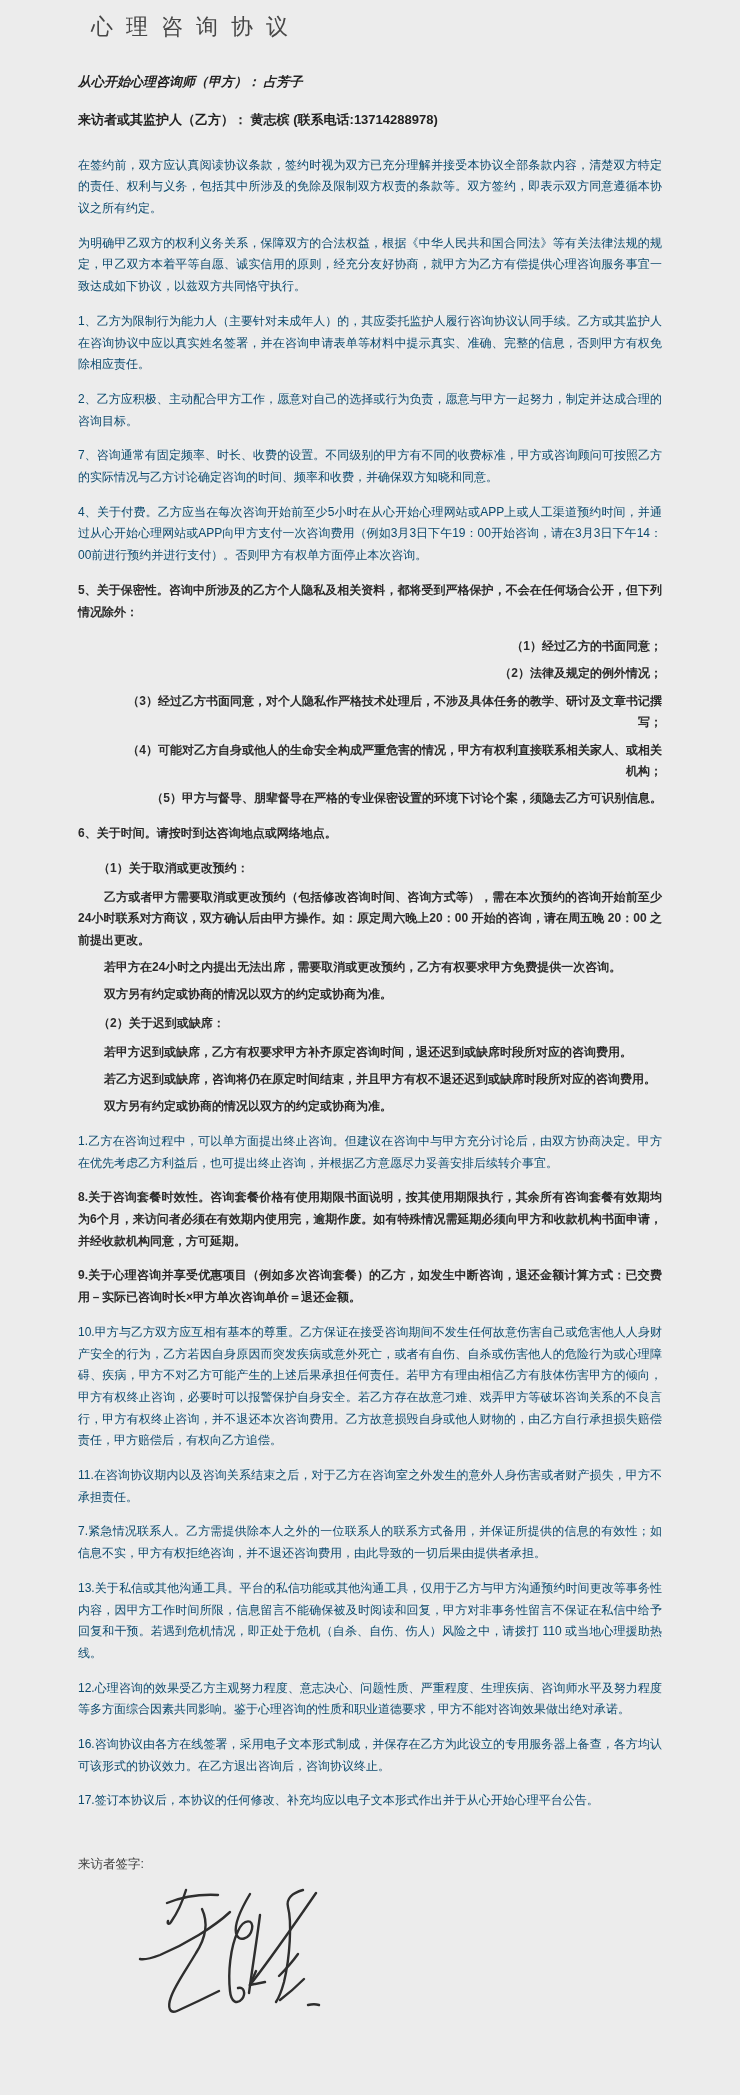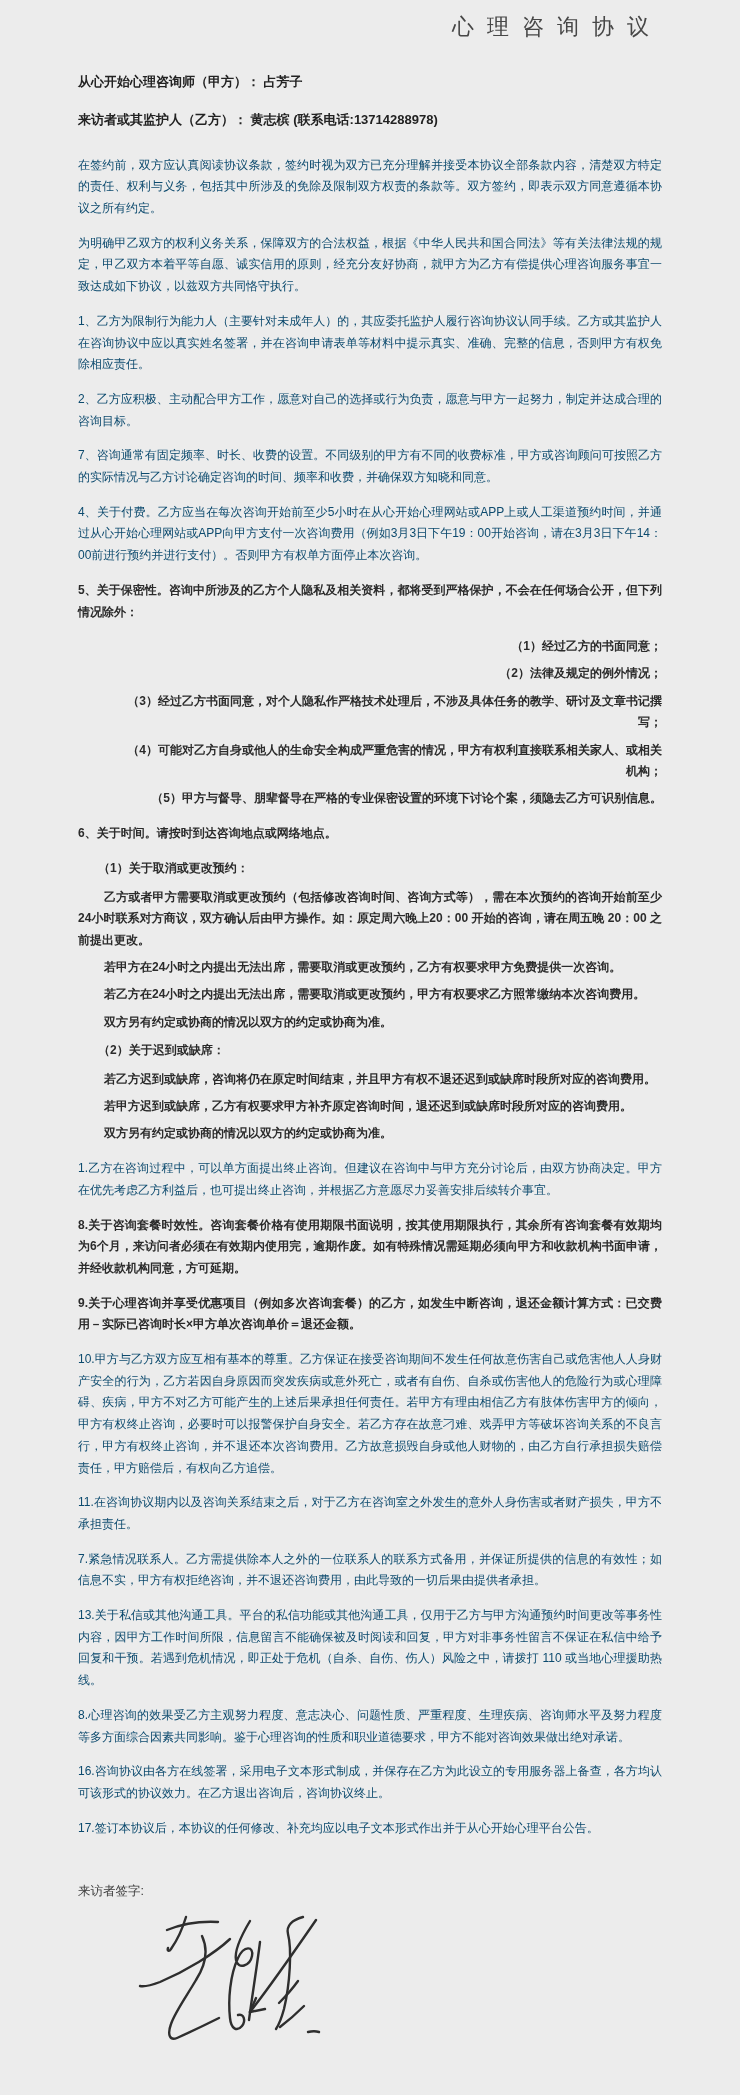--- a/index.html
+++ b/index.html
@@ -14,33 +14,33 @@
     width:740px;
     min-height:2095px;
     box-sizing:border-box;
     padding:12px 78px 30px 78px;
     position:relative;
   }
   .doc-title {
     font-size:22px;
     font-weight:500;
     color:#474747;
-    text-align:right;
+    text-align:left;
     letter-spacing:13px;
     padding-left:13px; 
     margin:0 0 30px 0;
   }
   .party-line {
     font-size:13px;
     font-weight:700;
     color:#222;
     margin:0 0 17px 0;
     line-height:1.6;
   }
-  .party-line.first { margin-top:20px; }
+  .party-line.first { margin-top:20px;font-style:italic; }
   .doc-body { margin-top:24px; }
   .para {
     font-size:12px;
     line-height:21.7px;
     text-align:justify;
     margin:13px 0;
     color:#0c4a6e;
   }
   .para.bold { font-weight:700; color:#2b2b2b; }
   .para.item { margin:5.5px 0 5.5px 38px; text-align:right; }
@@ -78,34 +78,33 @@
       <p class="para body bold">5、关于保密性。咨询中所涉及的乙方个人隐私及相关资料，都将受到严格保护，不会在任何场合公开，但下列情况除外：</p>
       <p class="para item bold">（1）经过乙方的书面同意；</p>
       <p class="para item bold">（2）法律及规定的例外情况；</p>
       <p class="para item bold">（3）经过乙方书面同意，对个人隐私作严格技术处理后，不涉及具体任务的教学、研讨及文章书记撰写；</p>
       <p class="para item bold">（4）可能对乙方自身或他人的生命安全构成严重危害的情况，甲方有权利直接联系相关家人、或相关机构；</p>
       <p class="para item bold">（5）甲方与督导、朋辈督导在严格的专业保密设置的环境下讨论个案，须隐去乙方可识别信息。</p>
       <p class="para body bold">6、关于时间。请按时到达咨询地点或网络地点。</p>
       <p class="para subhead bold">（1）关于取消或更改预约：</p>
       <p class="para sub bold">乙方或者甲方需要取消或更改预约（包括修改咨询时间、咨询方式等），需在本次预约的咨询开始前至少24小时联系对方商议，双方确认后由甲方操作。如：原定周六晚上20：00 开始的咨询，请在周五晚 20：00 之前提出更改。</p>
       <p class="para sub bold">若甲方在24小时之内提出无法出席，需要取消或更改预约，乙方有权要求甲方免费提供一次咨询。</p>
-      <p class="para sub bold">若乙方在24小时之内提出无法出席，需要取消或更改预约，甲方有权要求乙方照常缴纳本次咨询费用。</p>
       <p class="para sub bold">双方另有约定或协商的情况以双方的约定或协商为准。</p>
       <p class="para subhead bold">（2）关于迟到或缺席：</p>
+      <p class="para sub bold">若甲方迟到或缺席，乙方有权要求甲方补齐原定咨询时间，退还迟到或缺席时段所对应的咨询费用。</p>
       <p class="para sub bold">若乙方迟到或缺席，咨询将仍在原定时间结束，并且甲方有权不退还迟到或缺席时段所对应的咨询费用。</p>
-      <p class="para sub bold">若甲方迟到或缺席，乙方有权要求甲方补齐原定咨询时间，退还迟到或缺席时段所对应的咨询费用。</p>
       <p class="para sub bold">双方另有约定或协商的情况以双方的约定或协商为准。</p>
       <p class="para body">1.乙方在咨询过程中，可以单方面提出终止咨询。但建议在咨询中与甲方充分讨论后，由双方协商决定。甲方在优先考虑乙方利益后，也可提出终止咨询，并根据乙方意愿尽力妥善安排后续转介事宜。</p>
       <p class="para body bold">8.关于咨询套餐时效性。咨询套餐价格有使用期限书面说明，按其使用期限执行，其余所有咨询套餐有效期均为6个月，来访问者必须在有效期内使用完，逾期作废。如有特殊情况需延期必须向甲方和收款机构书面申请，并经收款机构同意，方可延期。</p>
       <p class="para body bold">9.关于心理咨询并享受优惠项目（例如多次咨询套餐）的乙方，如发生中断咨询，退还金额计算方式：已交费用－实际已咨询时长×甲方单次咨询单价＝退还金额。</p>
       <p class="para body">10.甲方与乙方双方应互相有基本的尊重。乙方保证在接受咨询期间不发生任何故意伤害自己或危害他人人身财产安全的行为，乙方若因自身原因而突发疾病或意外死亡，或者有自伤、自杀或伤害他人的危险行为或心理障碍、疾病，甲方不对乙方可能产生的上述后果承担任何责任。若甲方有理由相信乙方有肢体伤害甲方的倾向，甲方有权终止咨询，必要时可以报警保护自身安全。若乙方存在故意刁难、戏弄甲方等破坏咨询关系的不良言行，甲方有权终止咨询，并不退还本次咨询费用。乙方故意损毁自身或他人财物的，由乙方自行承担损失赔偿责任，甲方赔偿后，有权向乙方追偿。</p>
       <p class="para body">11.在咨询协议期内以及咨询关系结束之后，对于乙方在咨询室之外发生的意外人身伤害或者财产损失，甲方不承担责任。</p>
       <p class="para body">7.紧急情况联系人。乙方需提供除本人之外的一位联系人的联系方式备用，并保证所提供的信息的有效性；如信息不实，甲方有权拒绝咨询，并不退还咨询费用，由此导致的一切后果由提供者承担。</p>
       <p class="para body">13.关于私信或其他沟通工具。平台的私信功能或其他沟通工具，仅用于乙方与甲方沟通预约时间更改等事务性内容，因甲方工作时间所限，信息留言不能确保被及时阅读和回复，甲方对非事务性留言不保证在私信中给予回复和干预。若遇到危机情况，即正处于危机（自杀、自伤、伤人）风险之中，请拨打 110 或当地心理援助热线。</p>
-      <p class="para body">8.心理咨询的效果受乙方主观努力程度、意志决心、问题性质、严重程度、生理疾病、咨询师水平及努力程度等多方面综合因素共同影响。鉴于心理咨询的性质和职业道德要求，甲方不能对咨询效果做出绝对承诺。</p>
+      <p class="para body">12.心理咨询的效果受乙方主观努力程度、意志决心、问题性质、严重程度、生理疾病、咨询师水平及努力程度等多方面综合因素共同影响。鉴于心理咨询的性质和职业道德要求，甲方不能对咨询效果做出绝对承诺。</p>
       <p class="para body">16.咨询协议由各方在线签署，采用电子文本形式制成，并保存在乙方为此设立的专用服务器上备查，各方均认可该形式的协议效力。在乙方退出咨询后，咨询协议终止。</p>
       <p class="para body">17.签订本协议后，本协议的任何修改、补充均应以电子文本形式作出并于从心开始心理平台公告。</p>
     </div>
 
   <p class="sign-label">来访者签字:</p>
 
   <div class="signature-wrap">
     <svg width="195" height="145" viewBox="0 0 195 145" fill="none" xmlns="http://www.w3.org/2000/svg">
       <g stroke="#2e2e2e" stroke-width="2.4" stroke-linecap="round" fill="none">
 

